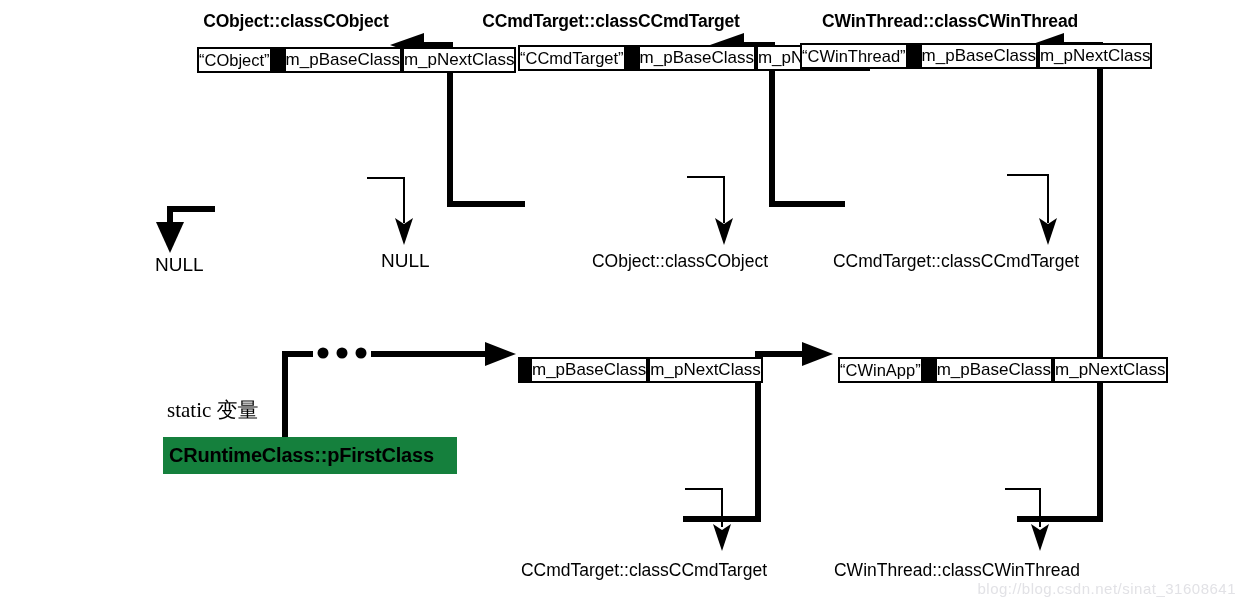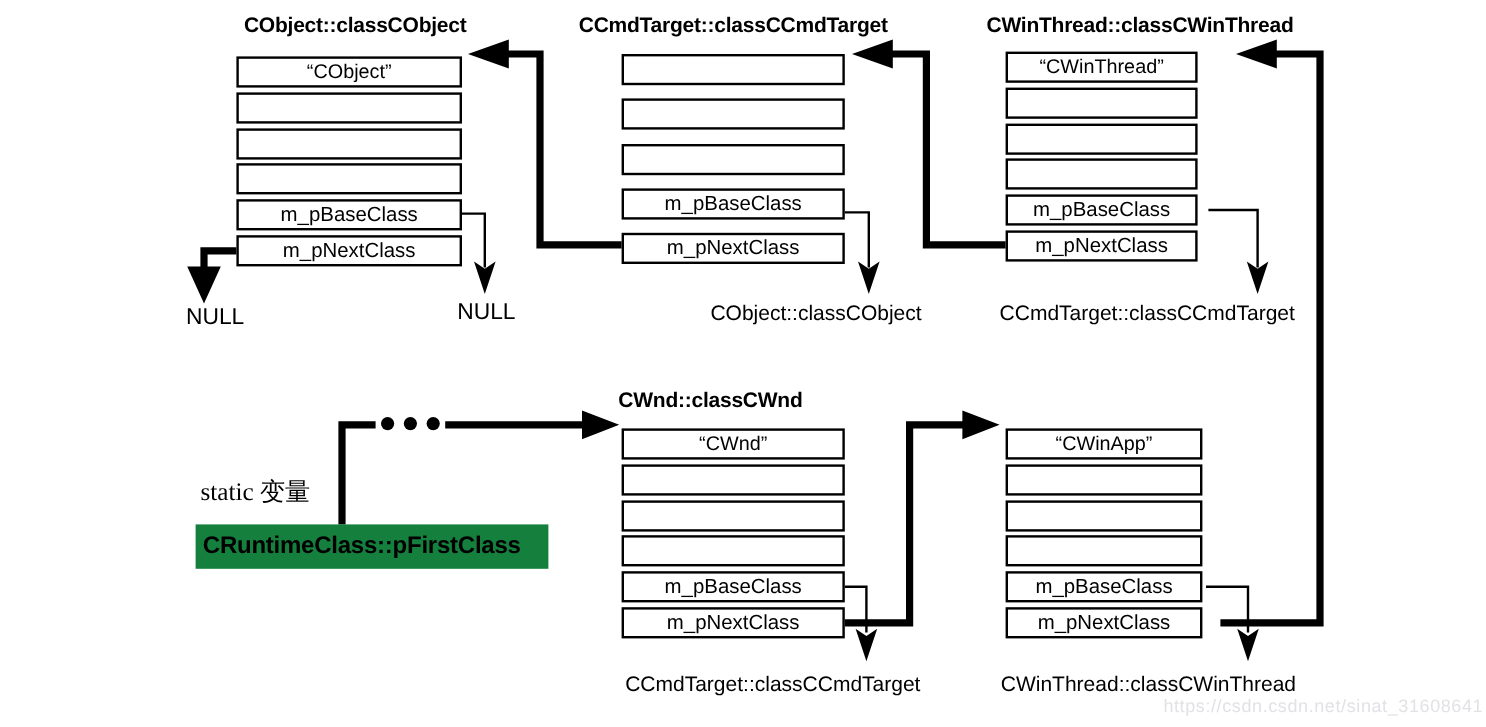--- a/index.html
+++ b/index.html
@@ -2,21 +2,21 @@
 <html><head>
 <meta charset="utf-8">
 <style>
   html,body{margin:0;padding:0;background:#fff;}
   .stage{
     position:relative;width:1238px;height:606px;background:#ffffff;overflow:hidden;
     font-family:"Liberation Sans","DejaVu Sans",sans-serif;color:#000;
   }
   svg.wires{position:absolute;left:0;top:0;pointer-events:none;}
   .struct-box{
-    position:absolute;height:175px;display:flex;flex-direction:column;
+    position:absolute;height:175px;display:flex;flex-direction:row;
     justify-content:space-between;
   }
   .cell{
     box-sizing:border-box;height:26px;border:2px solid #000;background:#fff;
     display:flex;align-items:center;justify-content:center;
     font-size:17px;white-space:nowrap;
   }
   .title-cell{font-size:16.5px;}
   .box-title{
     position:absolute;transform:translateX(-50%);font-weight:bold;
@@ -105,50 +105,49 @@
       <g>
         <polyline points="1006,489 1040,489 1040,526" fill="none" stroke-width="2"></polyline>
         <polygon points="1040,551 1031,524 1040,530 1049,524" stroke="none"></polygon>
       </g>
     </g>
   </svg>
 
   <div class="box-title" style="left:296px;top:11px">CObject::classCObject</div>
   <div class="box-title" style="left:611px;top:11px">CCmdTarget::classCCmdTarget</div>
   <div class="box-title" style="left:950px;top:11px">CWinThread::classCWinThread</div>
-  <div class="box-title" style="left:592px;top:323px">CWnd::classCWnd</div>
 
   <div class="struct-box" style="left:197px;top:47px;width:188px">
     <div class="cell title-cell">“CObject”</div>
     <div class="cell"></div>
     <div class="cell"></div>
     <div class="cell"></div>
     <div class="cell">m_pBaseClass</div>
     <div class="cell">m_pNextClass</div>
   </div>
 
   <div class="struct-box" style="left:518px;top:45px;width:186px">
+    <div class="cell title-cell">“CCmdTarget”</div>
     <div class="cell"></div>
     <div class="cell"></div>
     <div class="cell"></div>
     <div class="cell">m_pBaseClass</div>
     <div class="cell">m_pNextClass</div>
   </div>
 
-  <div class="struct-box" style="left:838px;top:43px;width:160px">
+  <div class="struct-box" style="left:800px;top:43px;width:160px">
     <div class="cell title-cell">“CWinThread”</div>
     <div class="cell"></div>
     <div class="cell"></div>
     <div class="cell"></div>
     <div class="cell">m_pBaseClass</div>
     <div class="cell">m_pNextClass</div>
   </div>
 
   <div class="struct-box" style="left:518px;top:357px;width:186px">
-    <div class="cell title-cell">“CWnd”</div>
     <div class="cell"></div>
     <div class="cell"></div>
     <div class="cell"></div>
     <div class="cell">m_pBaseClass</div>
     <div class="cell">m_pNextClass</div>
   </div>
 
   <div class="struct-box" style="left:838px;top:357px;width:164px">
     <div class="cell title-cell">“CWinApp”</div>
     <div class="cell"></div>
@@ -161,15 +160,15 @@
   <div class="null-label" style="left:155px;top:254px">NULL</div>
   <div class="null-label" style="left:381px;top:250px">NULL</div>
   <div class="ptr-label" style="left:680px;top:251px">CObject::classCObject</div>
   <div class="ptr-label" style="left:956px;top:251px">CCmdTarget::classCCmdTarget</div>
   <div class="ptr-label" style="left:644px;top:560px">CCmdTarget::classCCmdTarget</div>
   <div class="ptr-label" style="left:957px;top:560px">CWinThread::classCWinThread</div>
 
   <div class="static-caption" style="left:167px;top:396px">static 变量</div>
   <div class="first-class-label" style="left:163px;top:437px">CRuntimeClass::pFirstClass</div>
 
-  <div class="watermark">https://csdn.csdn.net/sinat_31608641</div>
+  <div class="watermark">blog://blog.csdn.net/sinat_31608641</div>
 
 </div>
 
 </body></html>

